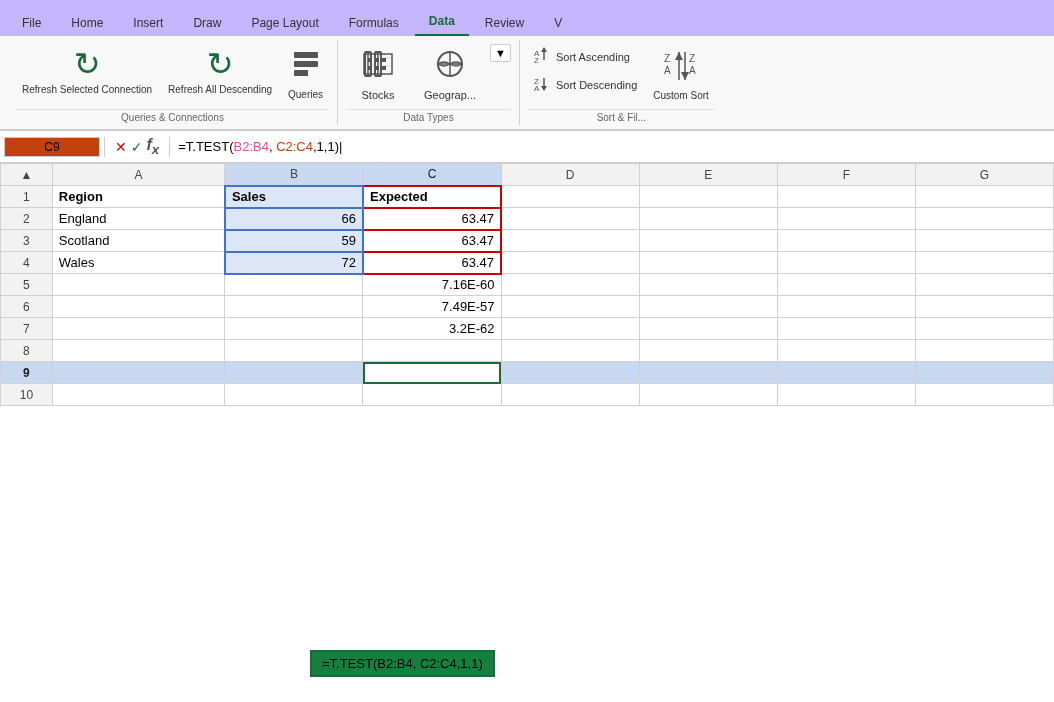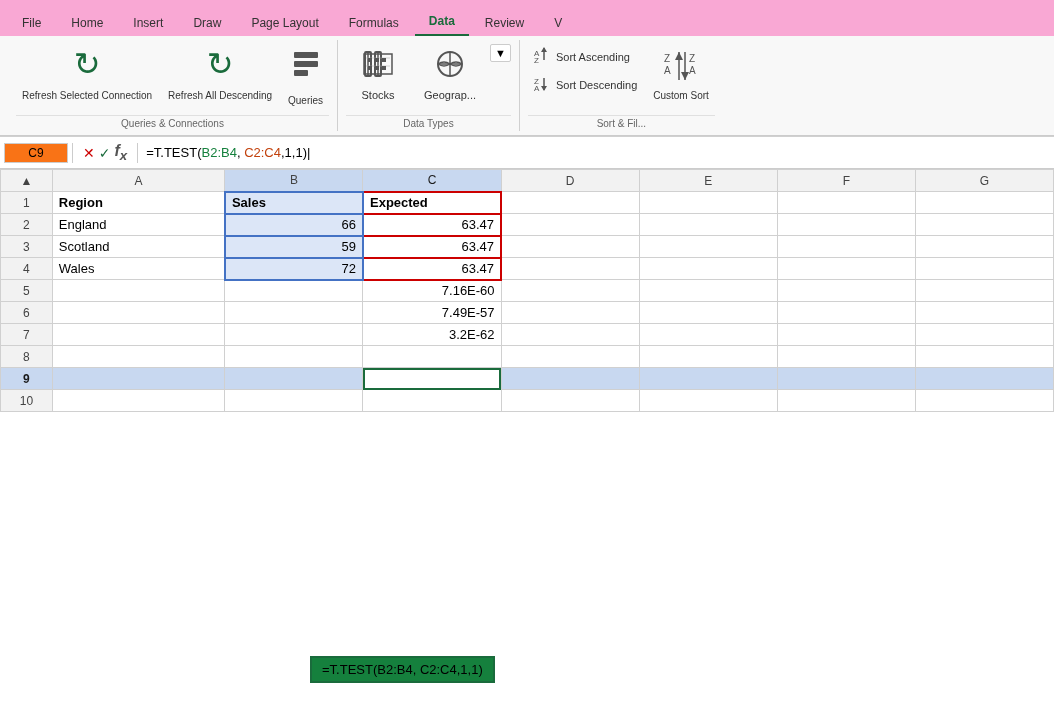--- a/index.html
+++ b/index.html
@@ -2,53 +2,53 @@
 <html><head>
   <meta charset="utf-8">
   <style>
     * { box-sizing: border-box; margin: 0; padding: 0; }
     body { font-family: 'Segoe UI', Arial, sans-serif; font-size: 12px; background: #f0f0f0; width: 1054px; height: 702px; overflow: hidden; }
 
     
     .ribbon-container { background: #f8f8f8; border-bottom: 1px solid #d0d0d0; }
 
     
-    .tab-bar { display: flex; align-items: flex-end; padding: 4px 8px 0; background: #f9a8d4; height: 36px; }
+    .tab-bar { display: flex; align-items: flex-end; padding: 4px 8px 0; background: #c4b5fd; height: 36px; }
     .tab-item { padding: 6px 14px; font-size: 12px; color: #333; cursor: pointer; margin-right: 2px; }
     .tab-item.active { color: #1a6b3c; border-bottom: 2px solid #1a6b3c; font-weight: 600; }
 
     
     .ribbon { display: flex; align-items: stretch; padding: 4px 8px; background: #f8f8f8; min-height: 90px; border-bottom: 1px solid #ccc; }
     .ribbon-group { display: flex; flex-direction: column; align-items: stretch; border-right: 1px solid #d0d0d0; padding: 0 8px; position: relative; }
     .ribbon-group:last-child { border-right: none; }
     .ribbon-group-content { display: flex; flex-direction: row; align-items: flex-start; flex: 1; padding: 4px 0; gap: 4px; }
     .ribbon-group-label { font-size: 10px; color: #666; text-align: center; padding: 2px 0; border-top: 1px solid #e0e0e0; margin-top: auto; }
 
     .ribbon-btn { display: flex; flex-direction: column; align-items: center; padding: 4px 6px; cursor: pointer; border-radius: 3px; min-width: 50px; }
     .ribbon-btn .icon { font-size: 28px; line-height: 1; }
-    .ribbon-btn .label { font-size: 10px; color: #333; text-align: center; margin-top: 10px; line-height: 1.2; }
+    .ribbon-btn .label { font-size: 10px; color: #333; text-align: center; margin-top: 4px; line-height: 1.2; }
 
     .ribbon-btn-small { display: flex; flex-direction: row; align-items: center; padding: 2px 6px; cursor: pointer; border-radius: 3px; gap: 4px; }
     .ribbon-btn-small .icon { font-size: 16px; }
     .ribbon-btn-small .label { font-size: 11px; color: #333; }
 
     .sort-group-inner { display: flex; flex-direction: column; gap: 2px; }
     .dt-btn { display: flex; flex-direction: column; align-items: center; padding: 4px 10px; cursor: pointer; border-radius: 3px; min-width: 64px; }
     .dt-btn .icon { font-size: 28px; }
     .dt-btn .label { font-size: 11px; color: #333; margin-top: 2px; }
     .dt-dropdown { display: flex; flex-direction: column; justify-content: flex-end; padding-bottom: 20px; }
     .dt-dropdown-btn { border: 1px solid #ccc; background: #fff; padding: 2px 4px; cursor: pointer; border-radius: 2px; font-size: 11px; }
 
     .custom-sort { display: flex; flex-direction: column; align-items: center; padding: 4px 6px; cursor: pointer; border-radius: 3px; }
     .custom-sort .icon { font-size: 24px; }
     .custom-sort .label { font-size: 10px; color: #333; text-align: center; }
 
     
     .formula-bar { display: flex; align-items: center; height: 32px; background: #fff; border-bottom: 1px solid #ccc; padding: 0 4px; gap: 4px; }
-    .cell-ref { width: 64px; border: 1px solid #ccc; padding: 2px 6px; font-size: 12px; text-align: center; background: #f97316; }
+    .cell-ref { width: 96px; border: 1px solid #ccc; padding: 2px 6px; font-size: 12px; text-align: center; background: #c2410c; }
     .formula-icons { display: flex; gap: 4px; align-items: center; padding: 0 6px; }
     .formula-icon { font-size: 14px; cursor: pointer; color: #666; }
     .formula-icon.red { color: #cc0000; }
     .formula-icon.green { color: #1a6b3c; }
     .formula-divider { width: 1px; height: 20px; background: #ccc; }
     .formula-input { flex: 1; border: none; outline: none; font-size: 13px; padding: 2px 4px; }
 
     
     .spreadsheet { background: #fff; flex: 1; overflow: hidden; }
     table { border-collapse: collapse; width: 100%; }
@@ -229,21 +229,21 @@
 <div class="formula-bar">
   <input class="cell-ref" type="text" value="C9" style="">
   <div class="formula-divider"></div>
   <div class="formula-icons">
     <span class="formula-icon red">✕</span>
     <span class="formula-icon green">✓</span>
     <span class="formula-icon" style="font-size:16px; font-style:italic; font-weight:bold; color:#555;">f<sub>x</sub></span>
   </div>
   <div class="formula-divider"></div>
   <div class="formula-input" style="font-size:13px;">
-    <span>=T.TEST(</span><span style="color:#15803d;">B2:B4</span><span>, </span><span style="color:#c2410c;">C2:C4</span><span>,1,1)|</span>
+    <span>=T.TEST(</span><span style="color:#ec4899;">B2:B4</span><span>, </span><span style="color:#c2410c;">C2:C4</span><span>,1,1)|</span>
   </div>
 </div>
 
 <div class="main-area">
   <div class="spreadsheet" style="position:relative;">
     <table>
       <thead>
         <tr class="col-header-row">
           <th class="corner">▲</th>
           <th class="col-a">A</th>

